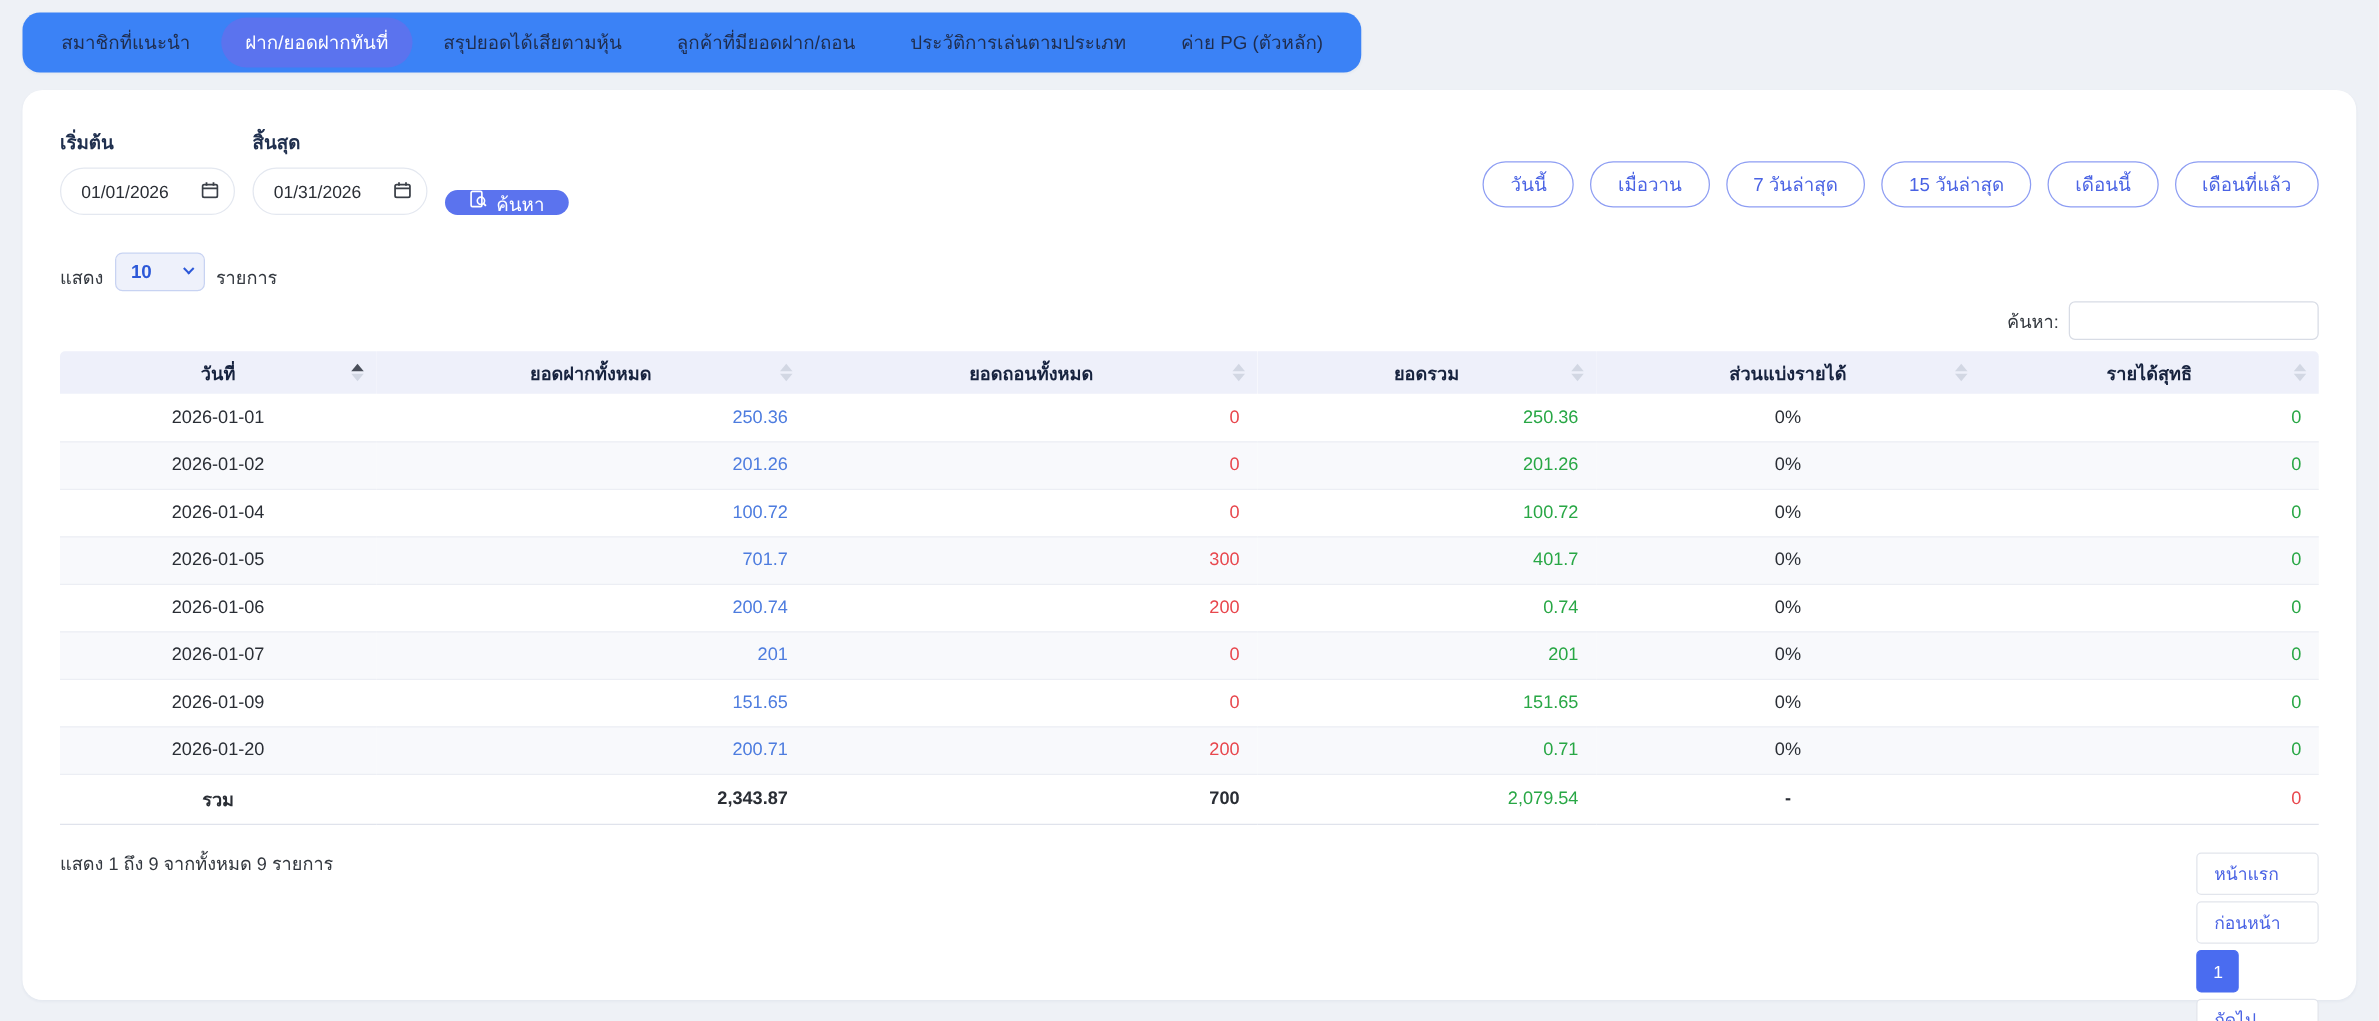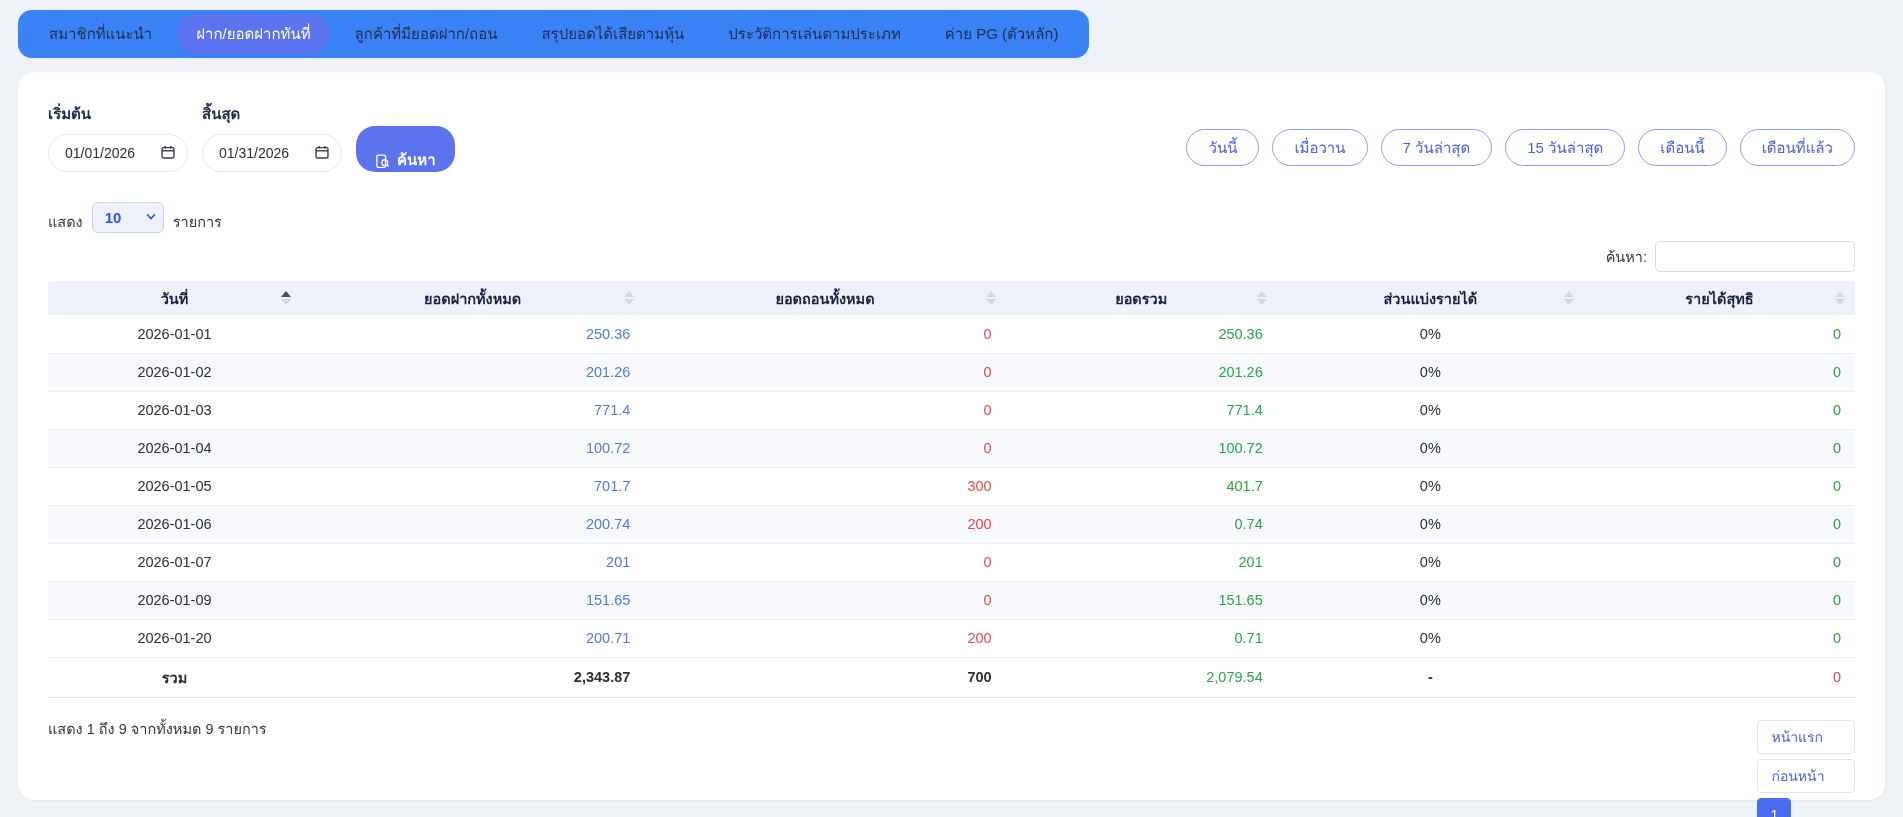--- a/index.html
+++ b/index.html
@@ -37,23 +37,23 @@
   .date-field { display:flex; flex-direction:column; gap:8px; }
   .date-label { font-size:15px; font-weight:700; color:#20304f; }
   .date-input-wrap { position:relative; }
   .date-input {
     width:140px; height:38px; border:1px solid #e4e8f0; border-radius:19px;
     padding:0 34px 0 16px; font-size:14px; color:#2a2e35;
     font-family:"Liberation Sans",sans-serif; outline:none; background:#fff;
   }
   .cal-icon { position:absolute; right:13px; top:11px; pointer-events:none; }
   .search-btn {
-    height:46px; border:none; border-radius:19px; background:var(--primary,#5b73ee);
-    color:#fff; font-size:15px; padding:0 19px; display:flex; align-items:flex-end; gap:7px;
-    cursor:pointer; font-family:"Liberation Sans",sans-serif;font-weight:bold;
+    height:20px; border:none; border-radius:19px; background:var(--primary,#5b73ee);
+    color:#fff; font-size:15px; padding:0 19px; display:flex; align-items:flex-start; gap:7px;
+    cursor:pointer; font-family:"Liberation Sans",sans-serif;
   }
   .quick-ranges { display:flex; gap:13px; margin-bottom:6px; }
   .pill {
     height:37px; padding:0 21px; border-radius:999px; background:#fff;
     border:1px solid #8d9df3; color:#4a63e4; font-size:15px;
     display:flex; align-items:center; cursor:pointer; white-space:nowrap;
     font-family:"Liberation Sans",sans-serif;
   }
 
   
@@ -116,22 +116,22 @@
   }
   .page-btn.page-num { width:34px; justify-content:center; padding:0; }
   .page-btn.active { background:#4a6cf0; border-color:#4a6cf0; color:#fff; }
 </style>
 </head>
 <body>
 
 <nav class="tabbar">
     <div class="tab">สมาชิกที่แนะนำ</div>
     <div class="tab active">ฝาก/ยอดฝากทันที่</div>
+    <div class="tab">สรุปยอดได้เสียตามหุ้น</div>
     <div class="tab">ลูกค้าที่มียอดฝาก/ถอน</div>
-    <div class="tab">สรุปยอดได้เสียตามหุ้น</div>
     <div class="tab">ประวัติการเล่นตามประเภท</div>
     <div class="tab">ค่าย PG (ตัวหลัก)</div>
   </nav>
 
 <main class="card">
 
   <div class="filter-row">
     <div class="filter-left">
       <div class="date-field">
         <span class="date-label">เริ่มต้น</span>
@@ -244,28 +244,20 @@
         </tr>
         <tr>
           <td class="c-date">2026-01-02</td>
           <td class="c-num c-deposit">201.26</td>
           <td class="c-num c-withdraw">0</td>
           <td class="c-num c-total">201.26</td>
           <td class="c-share">0%</td>
           <td class="c-num c-net">0</td>
         </tr>
         <tr>
-          <td class="c-date">2026-01-03</td>
-          <td class="c-num c-deposit">771.4</td>
-          <td class="c-num c-withdraw">0</td>
-          <td class="c-num c-total">771.4</td>
-          <td class="c-share">0%</td>
-          <td class="c-num c-net">0</td>
-        </tr>
-        <tr>
           <td class="c-date">2026-01-04</td>
           <td class="c-num c-deposit">100.72</td>
           <td class="c-num c-withdraw">0</td>
           <td class="c-num c-total">100.72</td>
           <td class="c-share">0%</td>
           <td class="c-num c-net">0</td>
         </tr>
         <tr>
           <td class="c-date">2026-01-05</td>
           <td class="c-num c-deposit">701.7</td>

